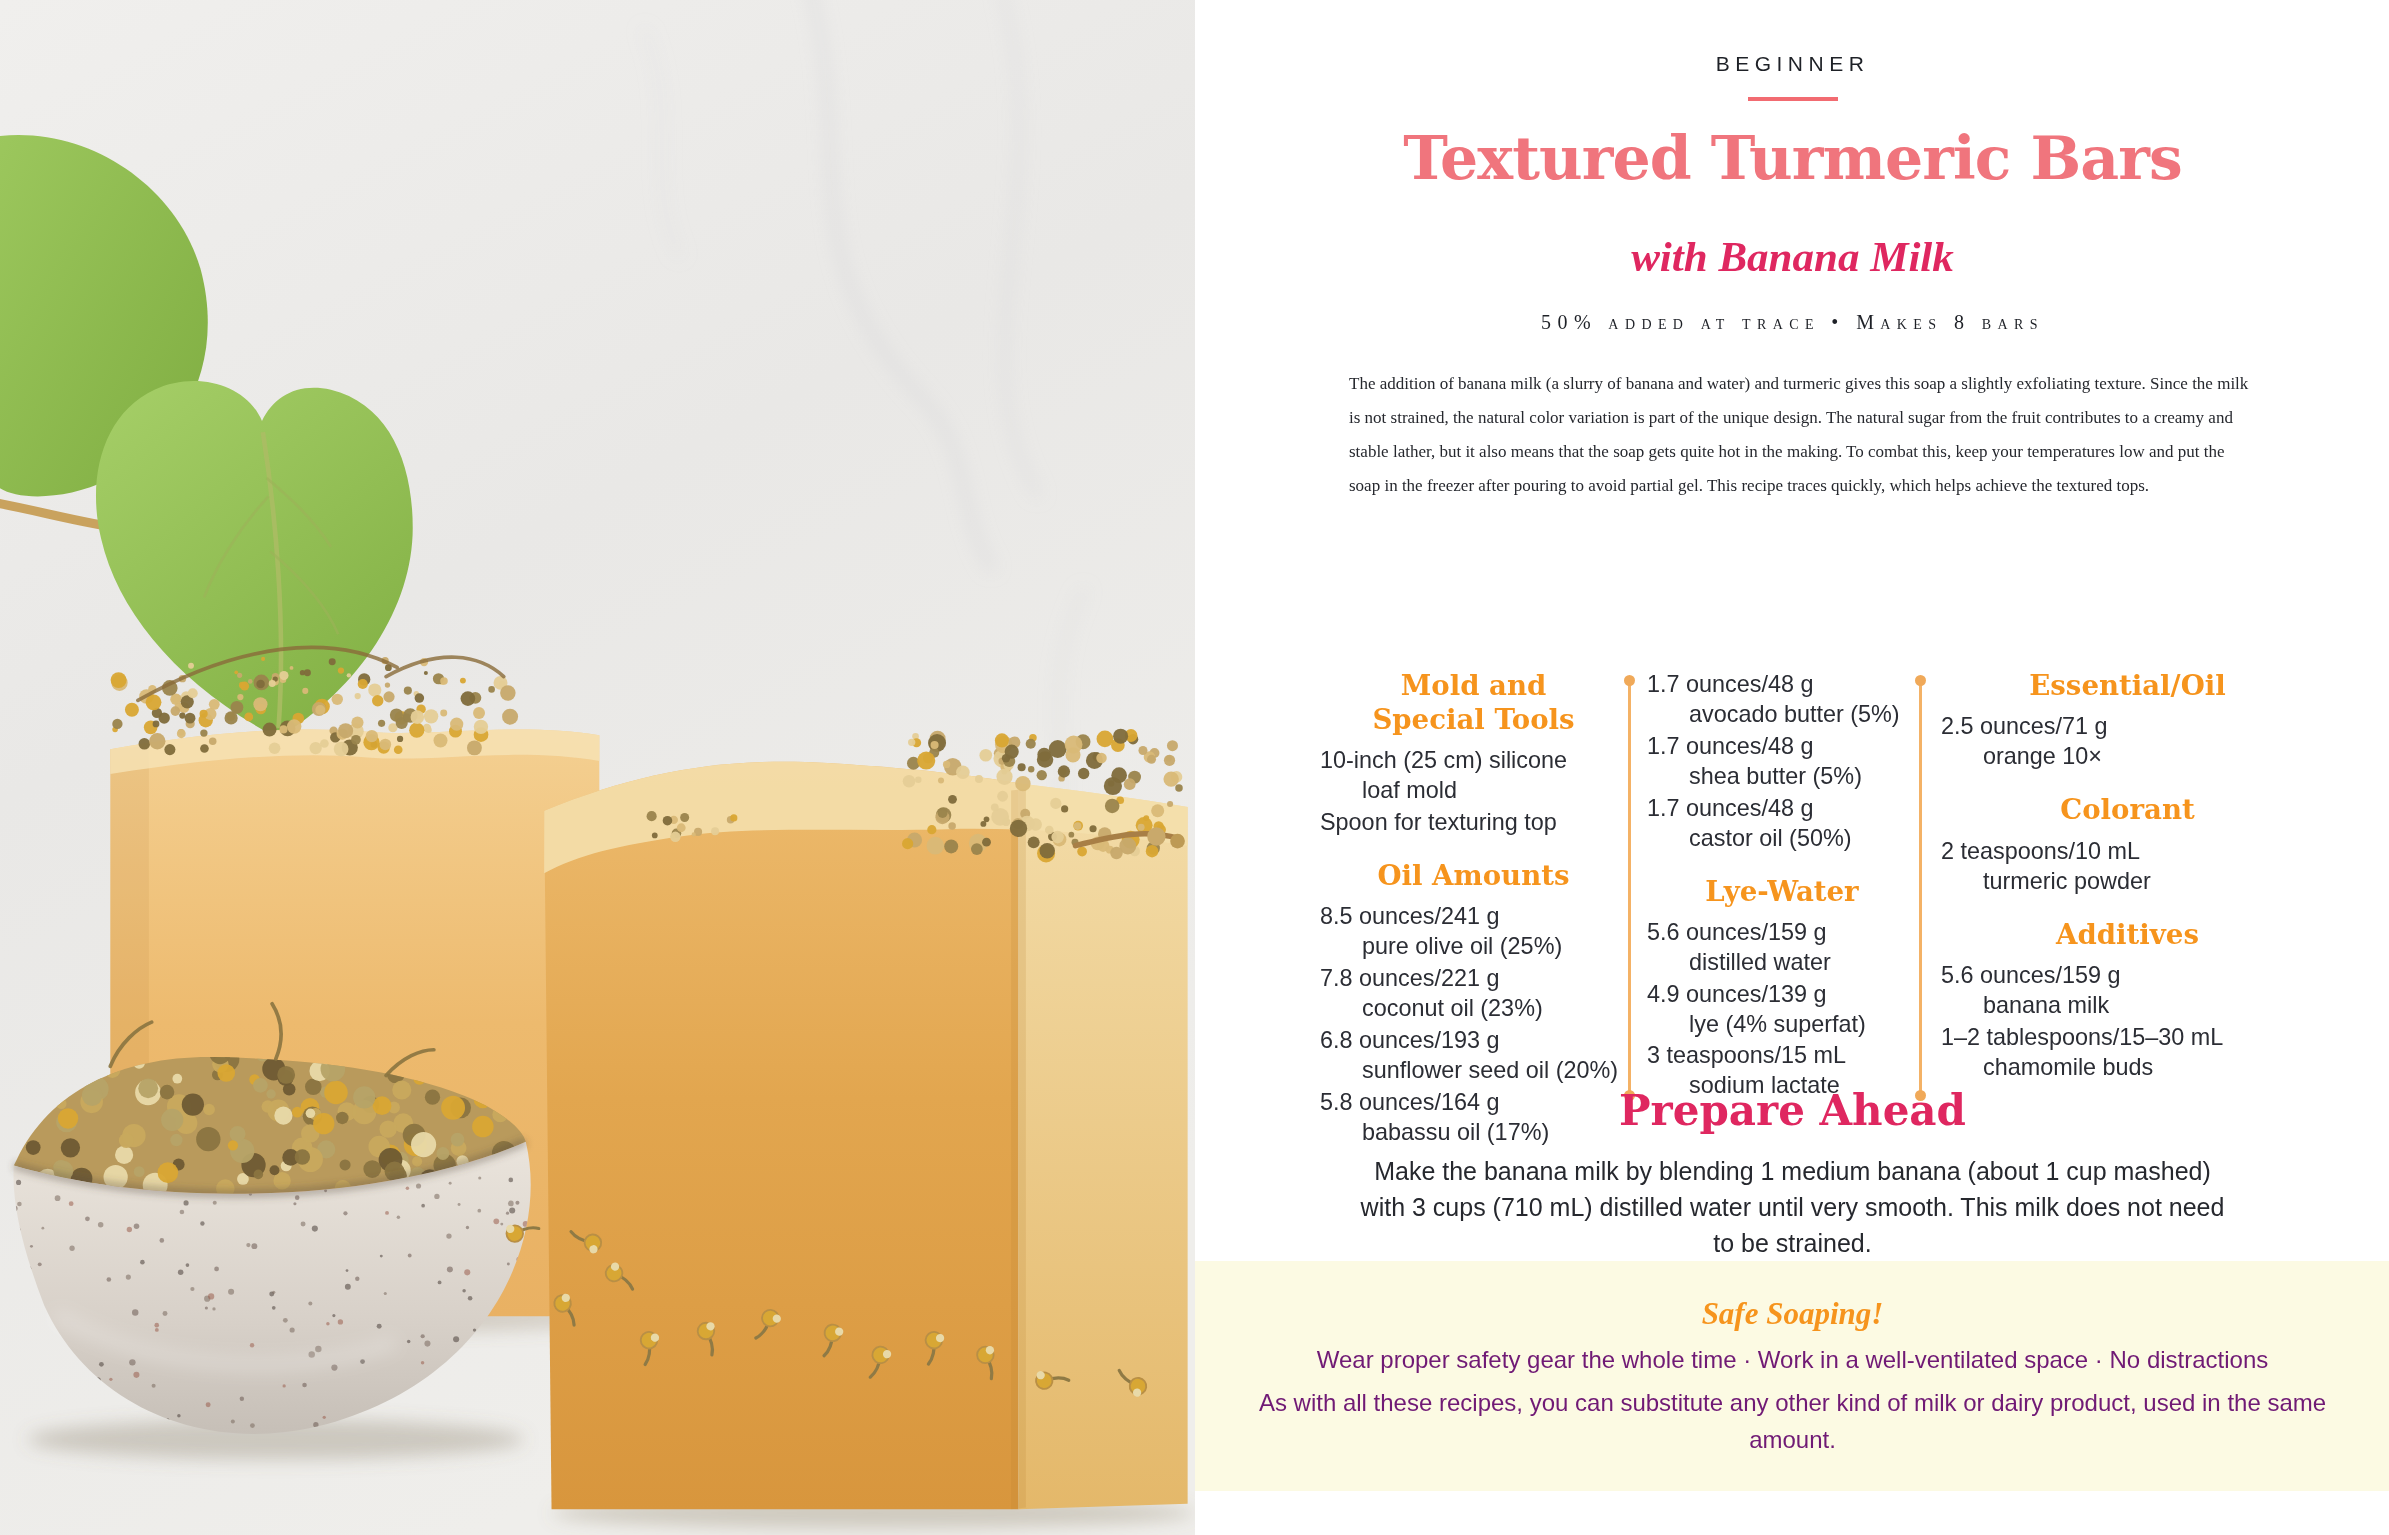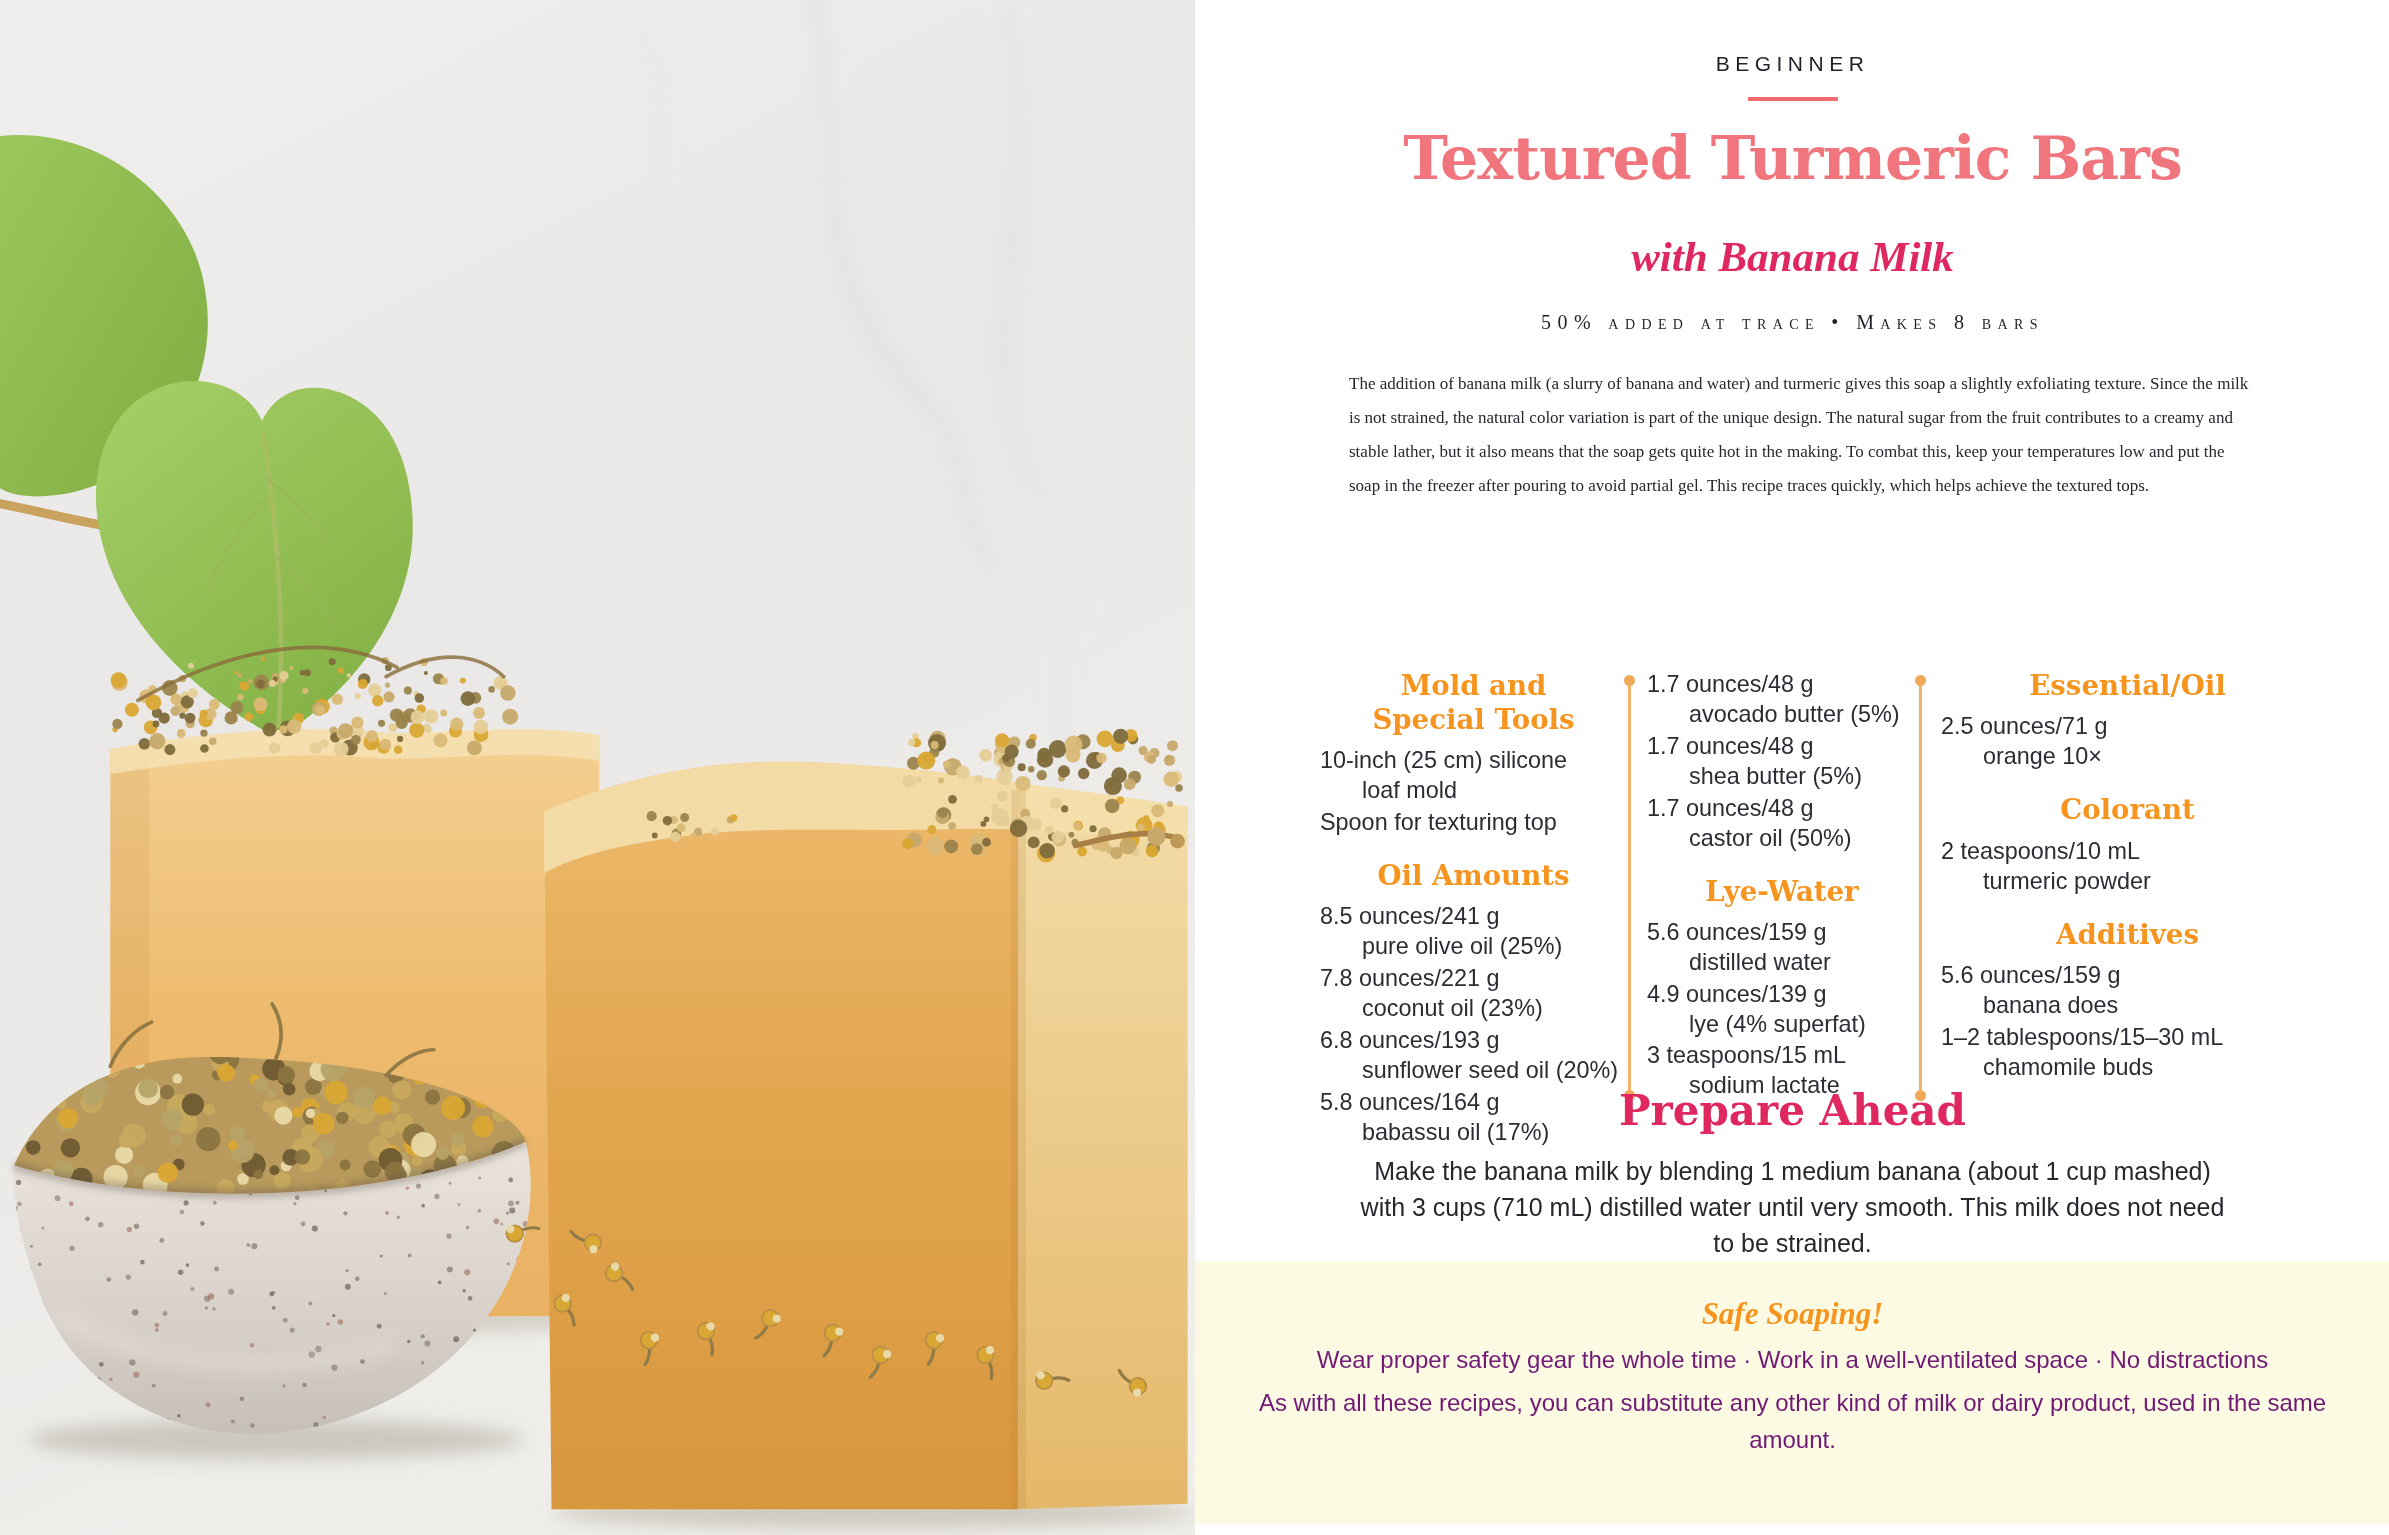--- a/index.html
+++ b/index.html
@@ -60,21 +60,21 @@
   .vdivider::before{top:-5.5px;}
   .vdivider::after{bottom:-5.5px;}
   .d1{left:433px;}
   .d2{left:724px;}
 
   .prepare{position:absolute;top:1086px;left:0;width:100%;text-align:center;}
   .prepare h3{font-family:"DejaVu Serif",serif;font-weight:700;font-size:42px;
          color:var(--crimson);margin-bottom:18.4px;}
   .prepare p{width:882px;margin:0 auto;font-size:25px;line-height:36px;color:#26282E;}
 
-  .safety{position:absolute;top:1261px;left:0;width:1195px;height:263px;
+  .safety{position:absolute;top:1261px;left:0;width:1195px;height:230px;
          background:var(--yellow);text-align:center;padding-top:24px;}
   .safety-heading{font-family:"Liberation Serif",serif;font-style:italic;font-weight:700;
          font-size:31px;color:var(--orange);margin:11px 0 9.2px;}
   .safety-body{width:1075px;margin:0 auto 5.5px;font-size:24px;line-height:37px;color:#701a75;}
 </style>
 </head>
 <body>
 
 <div class="spread">
 
@@ -943,21 +943,21 @@
             <div class="line cont">orange 10×</div>
           </div>
           <div class="col-heading">Colorant</div>
           <div class="entry">
             <div class="line">2 teaspoons/10 mL</div>
             <div class="line cont">turmeric powder</div>
           </div>
           <div class="col-heading">Additives</div>
           <div class="entry">
             <div class="line">5.6 ounces/159 g</div>
-            <div class="line cont">banana does</div>
+            <div class="line cont">banana milk</div>
           </div>
           <div class="entry">
             <div class="line">1–2 tablespoons/15–30 mL</div>
             <div class="line cont">chamomile buds</div>
           </div>
         </div>
     </div>
 
     <div class="prepare">
       <h3>Prepare Ahead</h3>

